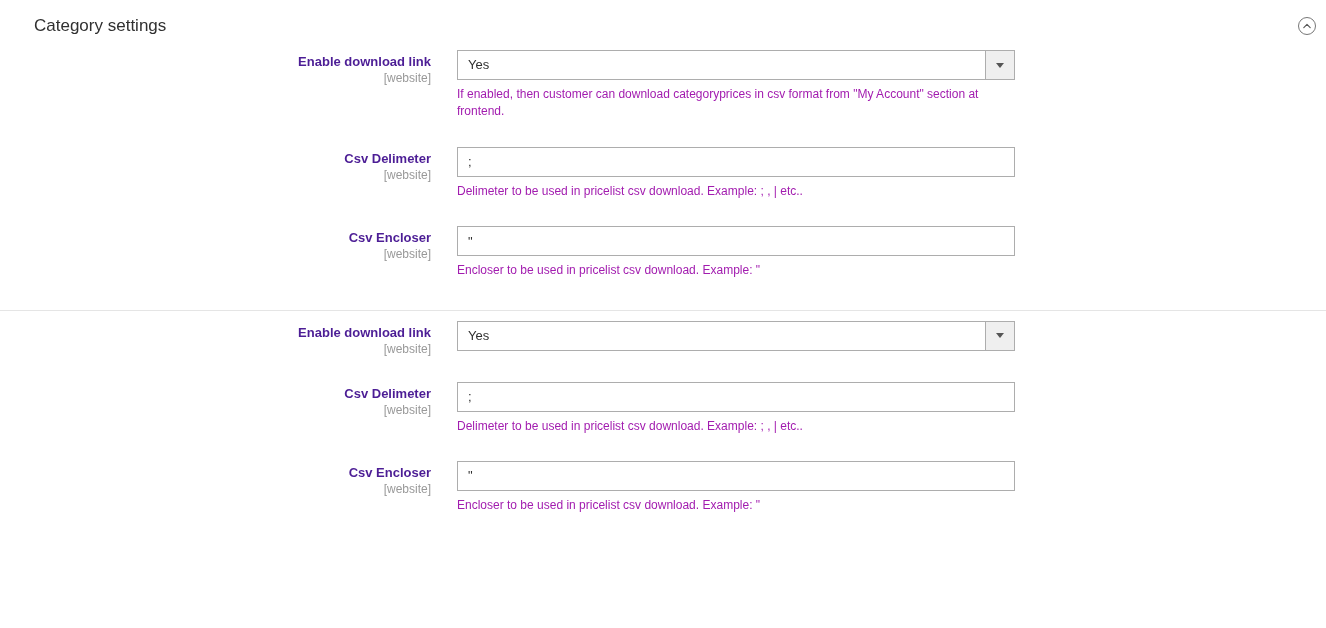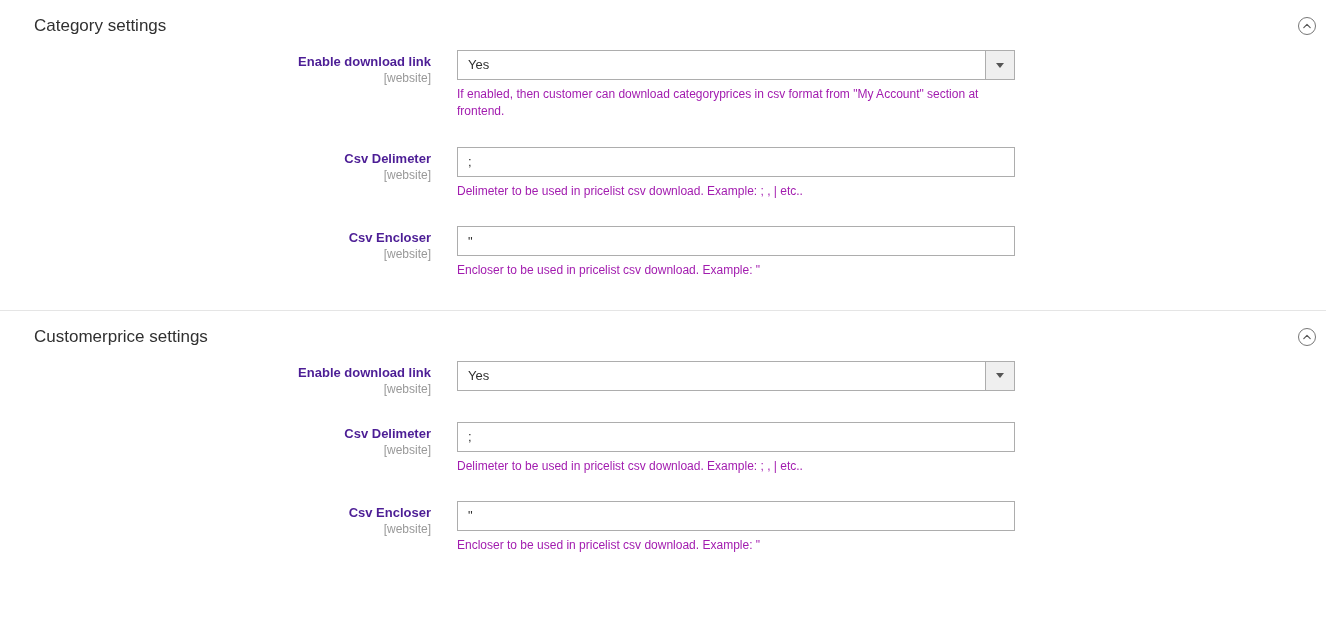--- a/index.html
+++ b/index.html
@@ -154,28 +154,20 @@
       <div class="field-scope">[website]</div>
     </div>
     <div class="control-col">
       <input class="text-input" type="text" value="&quot;" style="">
       <div class="hint">Encloser to be used in pricelist csv download. Example: "</div>
     </div>
   </div>
 </div>
 
 <div class="section last">
-  <div class="section-header">
-    <div class="section-title">Customerprice settings</div>
-    <div class="collapse-icon">
-      <svg viewBox="0 0 10 6">
-          <path d="M1 5 L5 1 L9 5" fill="none" stroke="#555" stroke-width="1.4" stroke-linecap="round" stroke-linejoin="round"></path>
-        </svg>
-    </div>
-  </div>
 
   <div class="field-row">
     <div class="label-col">
       <div class="field-label">Enable download link</div>
       <div class="field-scope">[website]</div>
     </div>
     <div class="control-col">
       <div class="select-wrap">
         <div class="select-value">Yes</div>
         <div class="select-btn">

